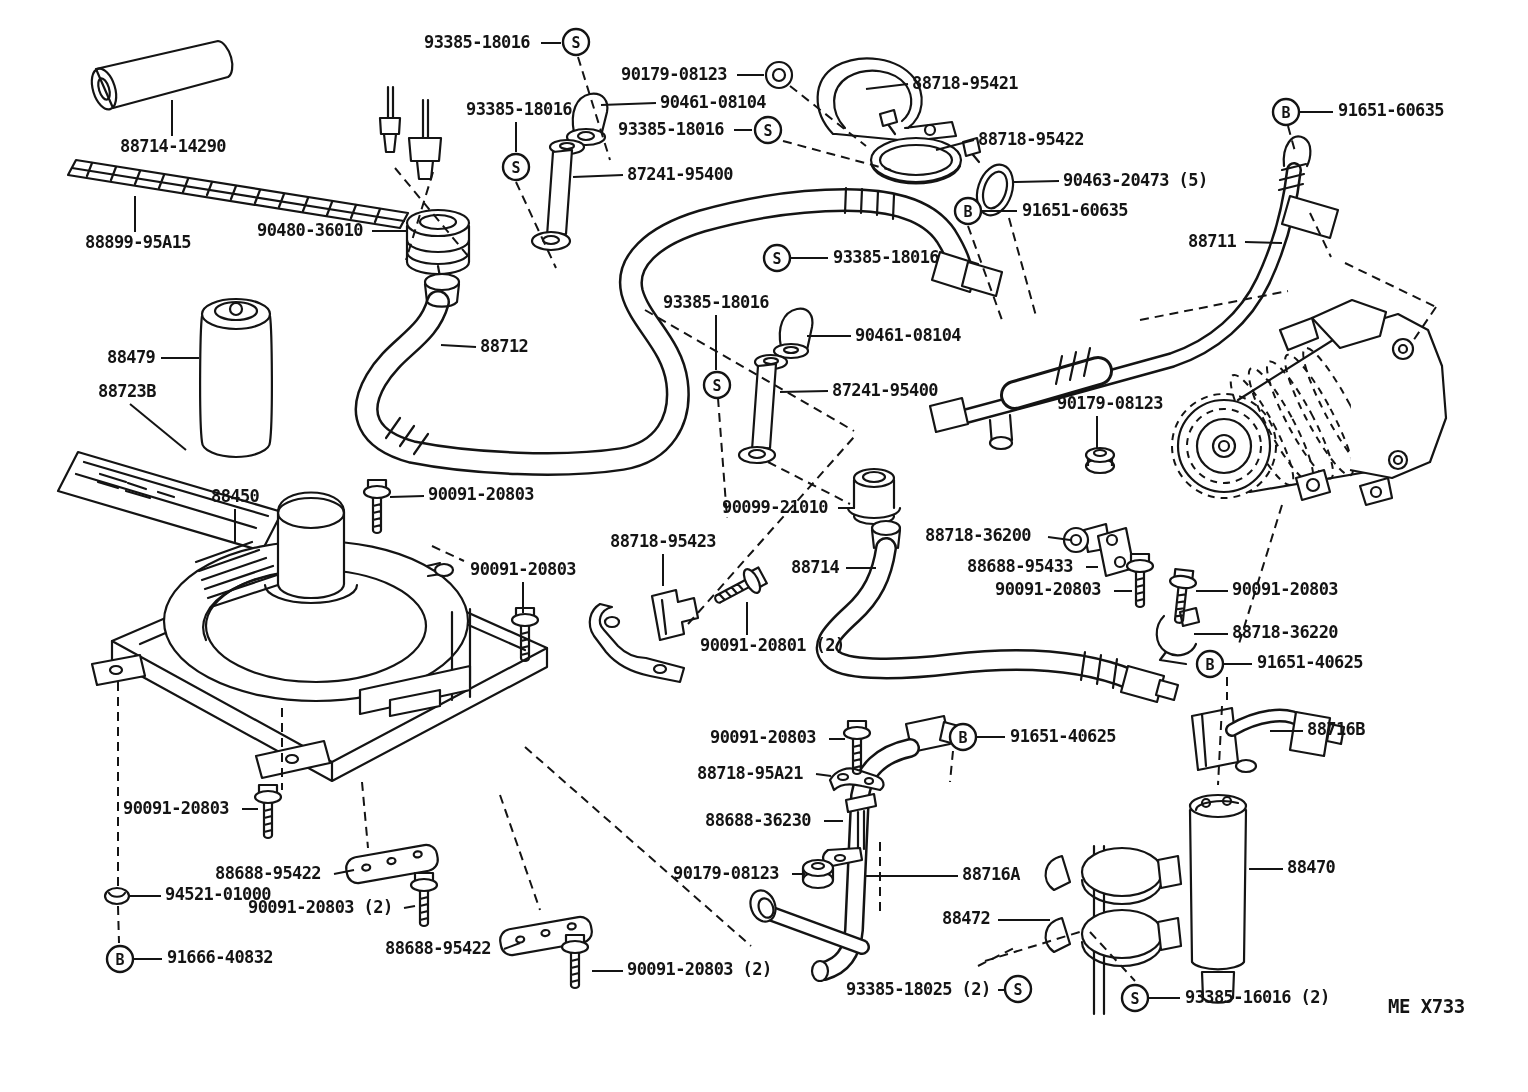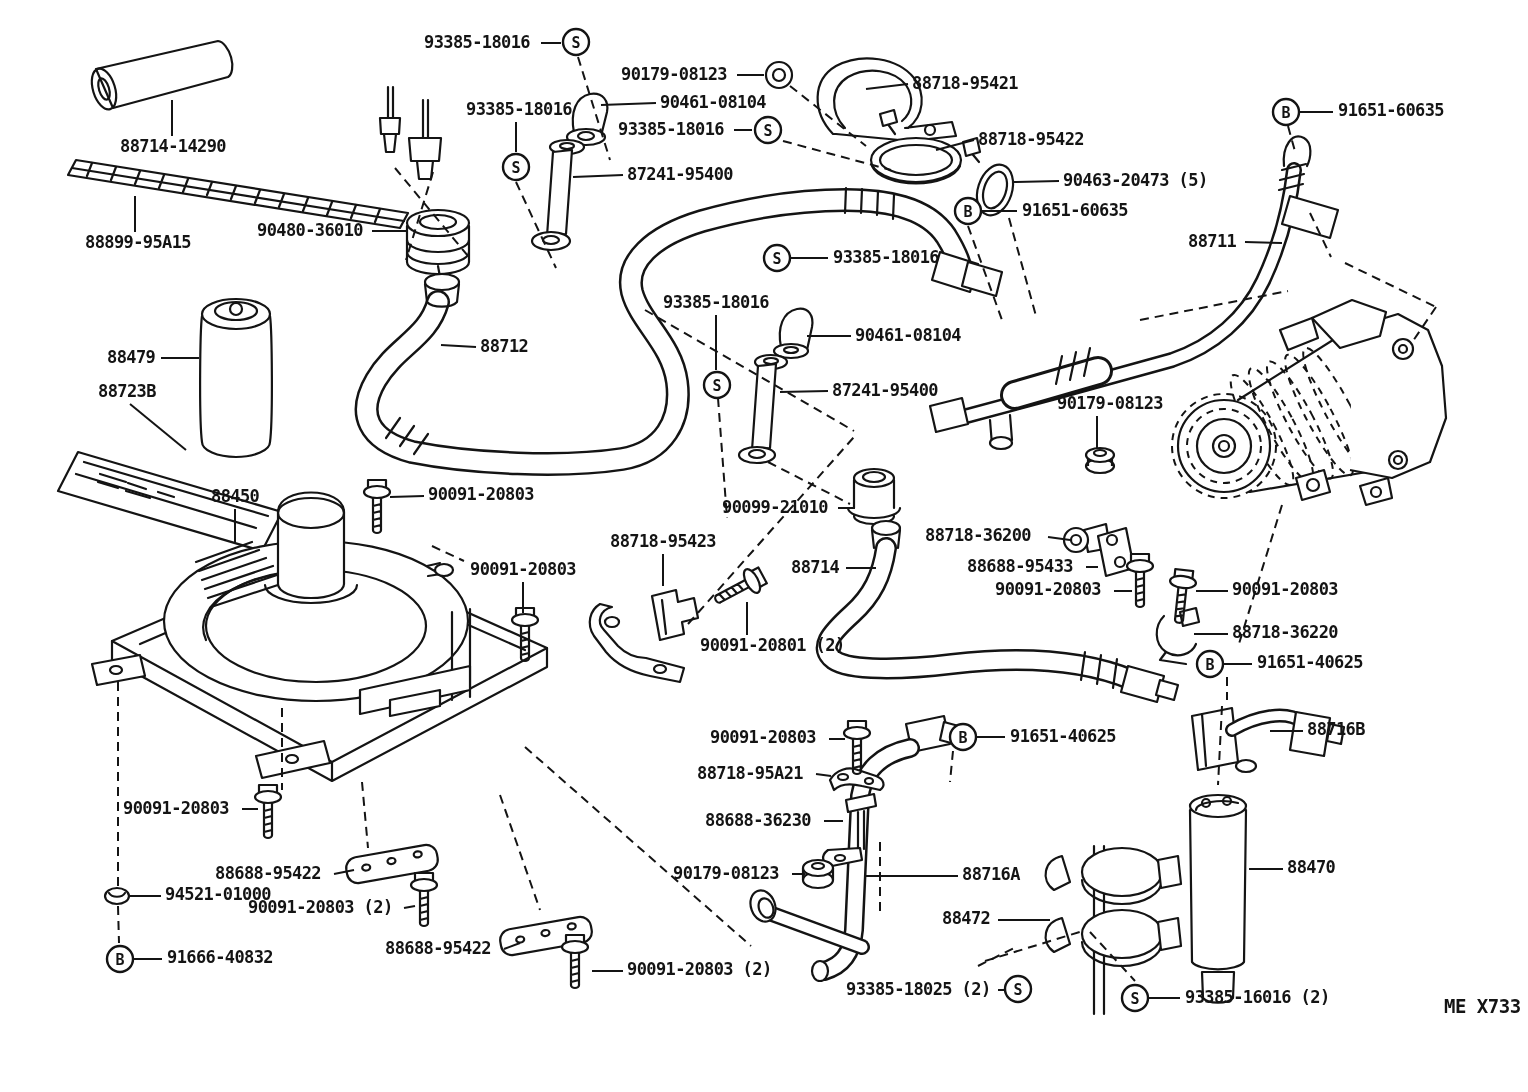--- a/index.html
+++ b/index.html
@@ -8,21 +8,21 @@
   .ink{stroke:#141414;stroke-width:2.2;fill:none;stroke-linecap:round;stroke-linejoin:round;}
   .inkf{stroke:#141414;stroke-width:2.2;fill:#ffffff;stroke-linejoin:round;}
   .inkd{stroke:#141414;stroke-width:2;fill:none;stroke-dasharray:7 6;}
   .hose-o{stroke:#141414;fill:none;stroke-linecap:round;}
   .hose-i{stroke:#ffffff;fill:none;stroke-linecap:round;}
   .lbl{font:bold 17px "DejaVu Sans Mono",monospace;fill:#141414;letter-spacing:-0.6px;}
   .markletter{font:bold 15px "DejaVu Sans Mono",monospace;fill:#141414;}
   .mark{fill:#ffffff;stroke:#141414;stroke-width:2.4;}
   .leader{stroke:#141414;stroke-width:2;}
   .dash{stroke:#141414;stroke-width:2;stroke-dasharray:9 6;fill:none;}
-  #footer-code{position:absolute;left:1444px;top:995px;font:bold 19px "DejaVu Sans Mono",monospace;color:#141414;letter-spacing:-0.5px;}
+  #footer-code{position:absolute;left:1388px;top:995px;font:bold 19px "DejaVu Sans Mono",monospace;color:#141414;letter-spacing:-0.5px;}
 </style>
 </head>
 <body>
 
 <div id="page">
 <svg width="1528" height="1092" viewBox="0 0 1528 1092">
 
   <g>
     <path class="inkf" d="M96 69 L218 41 A 10 19 -17 0 1 228 77 L113 108 Z"></path>
     <ellipse class="ink" cx="104" cy="89" rx="11" ry="21" transform="rotate(-17 104 89)"></ellipse>

